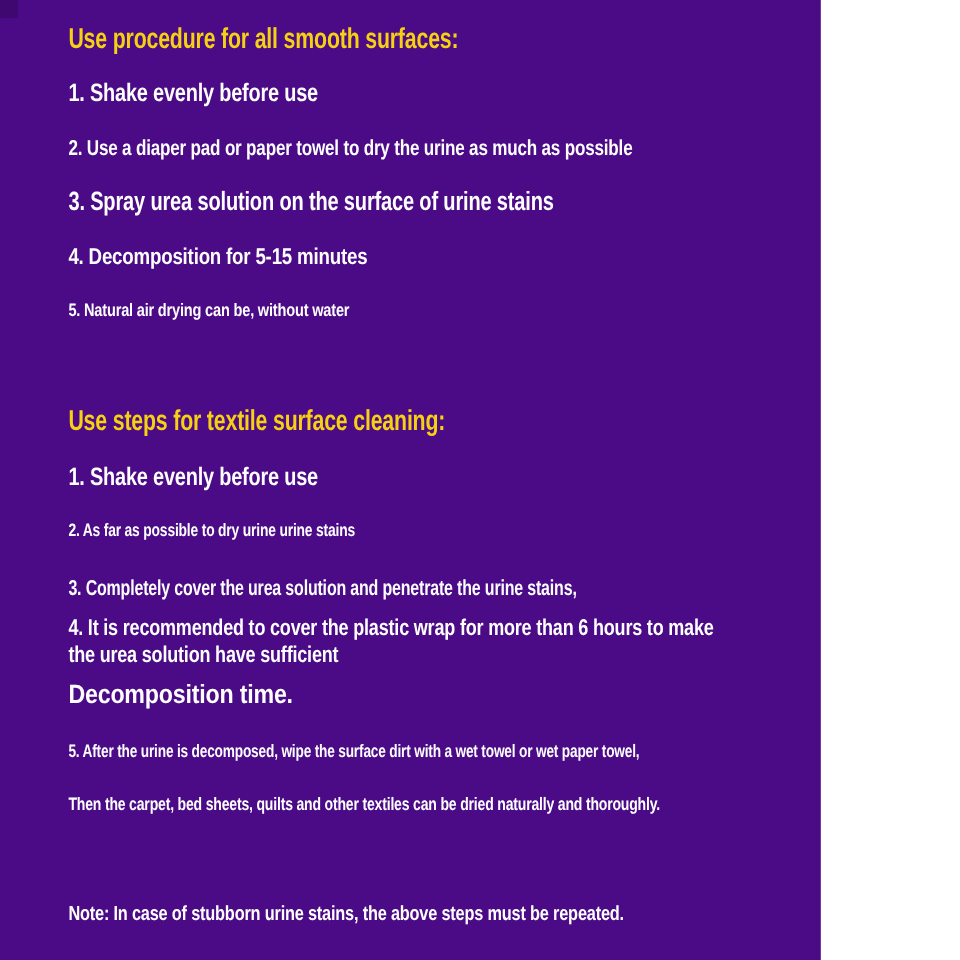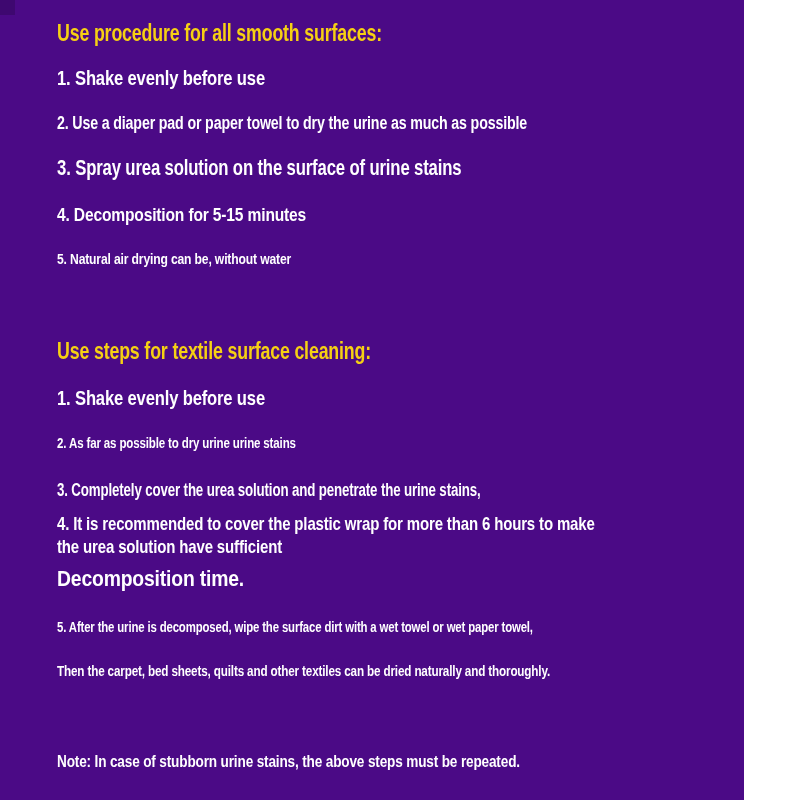--- a/index.html
+++ b/index.html
@@ -6,21 +6,21 @@
     margin: 0;
     padding: 0;
   }
   :root {
     --background: #4b0a86;
     --heading_color: #f6d013;
     --text_color: #ffffff;
   }
   .canvas {
     position: relative;
-    width: 744px;
+    width: 684px;
     height: 800px;
     background: var(--background);
     overflow: hidden;
     font-family: "Liberation Sans", sans-serif;
   }
   .line {
     position: absolute;
     left: 57px;
     white-space: nowrap;
     font-weight: 700;

